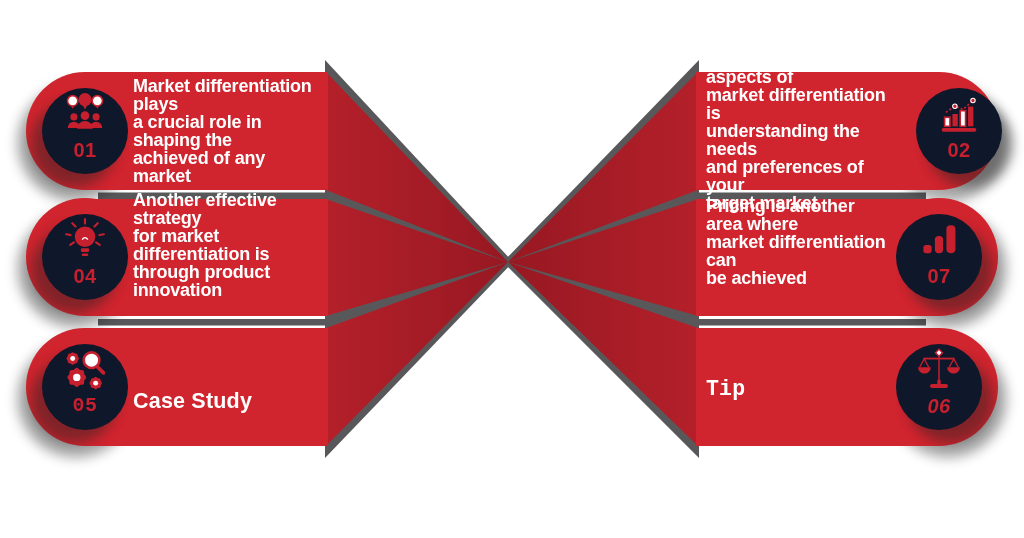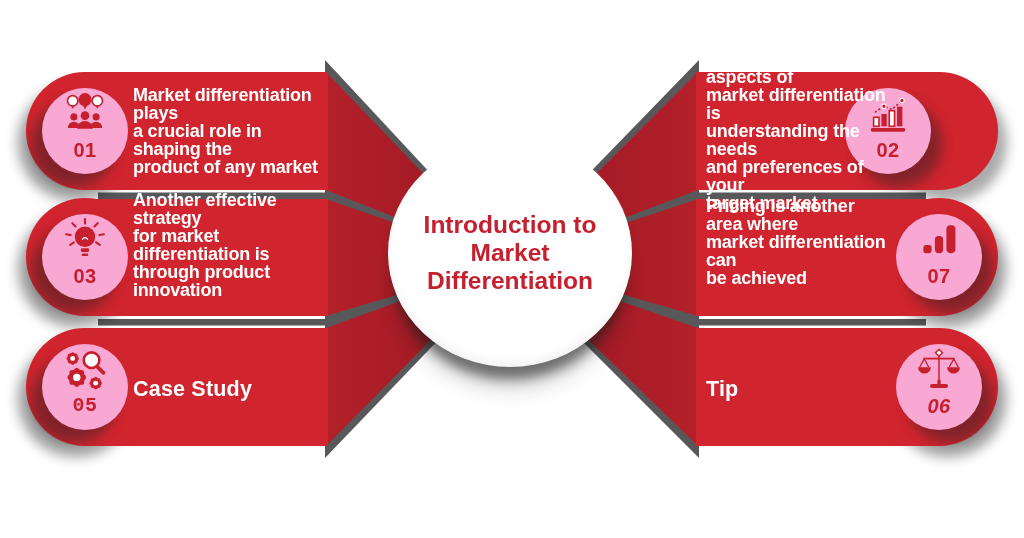--- a/index.html
+++ b/index.html
@@ -3,21 +3,21 @@
 <meta charset="utf-8">
 <style>
   html,body{margin:0;padding:0;background:#fff;}
   #canvas{position:relative;width:1024px;height:538px;background:#fff;overflow:hidden;
           font-family:"Liberation Sans",sans-serif;}
   #bg{position:absolute;left:0;top:0;z-index:1;}
   .rect{position:absolute;background:#d0242e;z-index:2;}
   .cap{position:absolute;width:118px;height:118px;border-radius:50%;background:#d0242e;z-index:2;}
   .cap.l{box-shadow:-9px 12px 12px rgba(35,35,35,.38);}
   .cap.r{box-shadow:9px 12px 12px rgba(35,35,35,.38);}
-  .disc{position:absolute;width:86px;height:86px;border-radius:50%;background:#f9a8d4;z-index:3;}
+  .disc{position:absolute;width:86px;height:86px;border-radius:50%;background:#0f172a;z-index:3;}
   .disc.l{box-shadow:-11px 13px 12px rgba(35,35,35,.45);}
   .disc.r{box-shadow:11px 13px 12px rgba(35,35,35,.45);}
   .disc svg{position:absolute;left:50%;top:3px;transform:translateX(-50%);}
   .num{position:absolute;left:0;right:0;top:51px;text-align:center;
        font-size:20px;line-height:22px;font-weight:bold;color:#c6202f;letter-spacing:.5px;}
   .txt{position:absolute;display:flex;align-items:center;z-index:3;color:#fff;font-weight:bold;
        font-size:18px;line-height:18px;letter-spacing:-.2px;white-space:pre-line;}
   .txt.big{font-size:21.5px;line-height:24px;letter-spacing:.2px;}
   .txt.left-col{left:133px;width:194px;}
   .txt.right-col{left:706px;width:186px;}
@@ -74,27 +74,27 @@
         <path class="ic" d="M7,45 a7.5,7.5 0 0 1 15,0 z"></path>
         <circle class="ic" cx="41.5" cy="31.5" r="4.3"></circle>
         <path class="ic" d="M34,45 a7.5,7.5 0 0 1 15,0 z"></path>
         <circle class="ic" cx="28" cy="30" r="5.3"></circle>
         <path class="ic" d="M18.5,46 a9.5,9.5 0 0 1 19,0 z"></path>
       </svg>
       <div class="num">01</div>
     </div>
     <div class="txt left-col" style="top:72px;height:118px;">Market differentiation plays
 a crucial role in shaping the
-product of any market</div>
+achieved of any market</div>
   </div>
 
   <div>
     <div class="cap r" style="left:880px;top:72px;"></div>
     <div class="rect" style="left:696px;top:72px;width:243px;height:118px;"></div>
-    <div class="disc r" style="left:845px;top:88px;">
+    <div class="disc r" style="left:916px;top:88px;">
       <svg width="46" height="46" viewBox="0 0 56 56">
         <rect class="ic" x="7" y="45" width="42" height="4.5" rx="2"></rect>
         <rect class="ic-o" x="10.5" y="32" width="6.5" height="11" stroke-width="2"></rect>
         <rect class="ic" x="20" y="28" width="6.5" height="15"></rect>
         <rect class="ic-o" x="29.5" y="24" width="6.5" height="19" stroke-width="2"></rect>
         <rect class="ic" x="39" y="19" width="6.5" height="24"></rect>
         <polyline points="12,26 23,18.5 33,22.5 45,11.5" fill="none" stroke="#c6202f" stroke-width="2" stroke-dasharray="2.6,2.6"></polyline>
         <circle cx="23" cy="18.5" r="2.7" fill="#c6202f" stroke="#fff" stroke-width="1.3"></circle>
         <circle cx="45" cy="11.5" r="2.7" fill="#c6202f" stroke="#fff" stroke-width="1.3"></circle>
       </svg>
@@ -119,21 +119,21 @@
           <line x1="10.5" y1="22" x2="5" y2="21"></line>
           <line x1="45.5" y1="22" x2="51" y2="21"></line>
           <line x1="14.5" y1="31" x2="10" y2="34"></line>
           <line x1="41.5" y1="31" x2="46" y2="34"></line>
         </g>
         <circle class="ic" cx="28" cy="24" r="12.5"></circle>
         <path d="M24.5,27.5 q3.5,-5 7,0" fill="none" stroke="#fff" stroke-width="1.6"></path>
         <rect class="ic" x="23" y="38" width="10" height="4.5" rx="1.5"></rect>
         <rect class="ic" x="24" y="44.5" width="8" height="3" rx="1.5"></rect>
       </svg>
-      <div class="num">03</div>
+      <div class="num">04</div>
     </div>
     <div class="txt left-col" style="top:199px;height:91px;">Another effective strategy
 for market differentiation is
 through product innovation</div>
   </div>
 
   <div>
     <div class="cap r" style="left:880px;top:198px;"></div>
     <div class="rect" style="left:696px;top:199px;width:243px;height:117px;"></div>
     <div class="disc r" style="left:896px;top:214px;">
@@ -167,21 +167,21 @@
           <circle cx="0" cy="0" r="4.5" fill="#fff"></circle>
         </g>
         <g transform="translate(41,44)">
           <rect class="ic" x="-6" y="-6" width="12" height="12" rx="2.2"></rect>
           <rect class="ic" x="-6" y="-6" width="12" height="12" rx="2.2" transform="rotate(45)"></rect>
           <circle cx="0" cy="0" r="3" fill="#fff"></circle>
         </g>
       </svg>
       <div class="num">05</div>
     </div>
-    <div class="txt big left-col" style="top:316px;height:146px;">Case Study</div>
+    <div class="txt big left-col" style="top:328px;height:146px;">Case Study</div>
   </div>
 
   <div>
     <div class="cap r" style="left:880px;top:328px;"></div>
     <div class="rect" style="left:696px;top:328px;width:243px;height:118px;"></div>
     <div class="disc r" style="left:896px;top:344px;font-style:italic;">
       <svg width="46" height="46" viewBox="0 0 56 56">
         <rect class="ic" x="27.1" y="9" width="1.8" height="33"></rect>
         <rect class="ic-o" x="25" y="4" width="6" height="6" stroke-width="1.8" transform="rotate(45 28 7)"></rect>
         <rect class="ic" x="9" y="13" width="38" height="2.2"></rect>
@@ -189,21 +189,17 @@
           <path d="M10,14.5 L4.5,24.5 M10,14.5 L15.5,24.5"></path>
           <path d="M46,14.5 L40.5,24.5 M46,14.5 L51.5,24.5"></path>
         </g>
         <path class="ic" d="M2.5,24.5 a7.8,7.8 0 0 0 15.6,0 z"></path>
         <path class="ic" d="M37.9,24.5 a7.8,7.8 0 0 0 15.6,0 z"></path>
         <rect class="ic" x="26" y="40" width="4" height="6"></rect>
         <rect class="ic" x="17" y="45" width="22" height="5" rx="2.5"></rect>
       </svg>
       <div class="num">06</div>
     </div>
-    <div class="txt big right-col" style="top:328px;height:122px;">Tip</div>
-  </div>
-
-  <div id="center-circle">
-    <div id="center-title">Introduction to
-Market Differentiation</div>
-  </div>
+    <div class="txt big right-col" style="top:328px;height:122px;font-family:Liberation Mono, monospace;">Tip</div>
+  </div>
+
 
 </div>
 
 </body></html>

